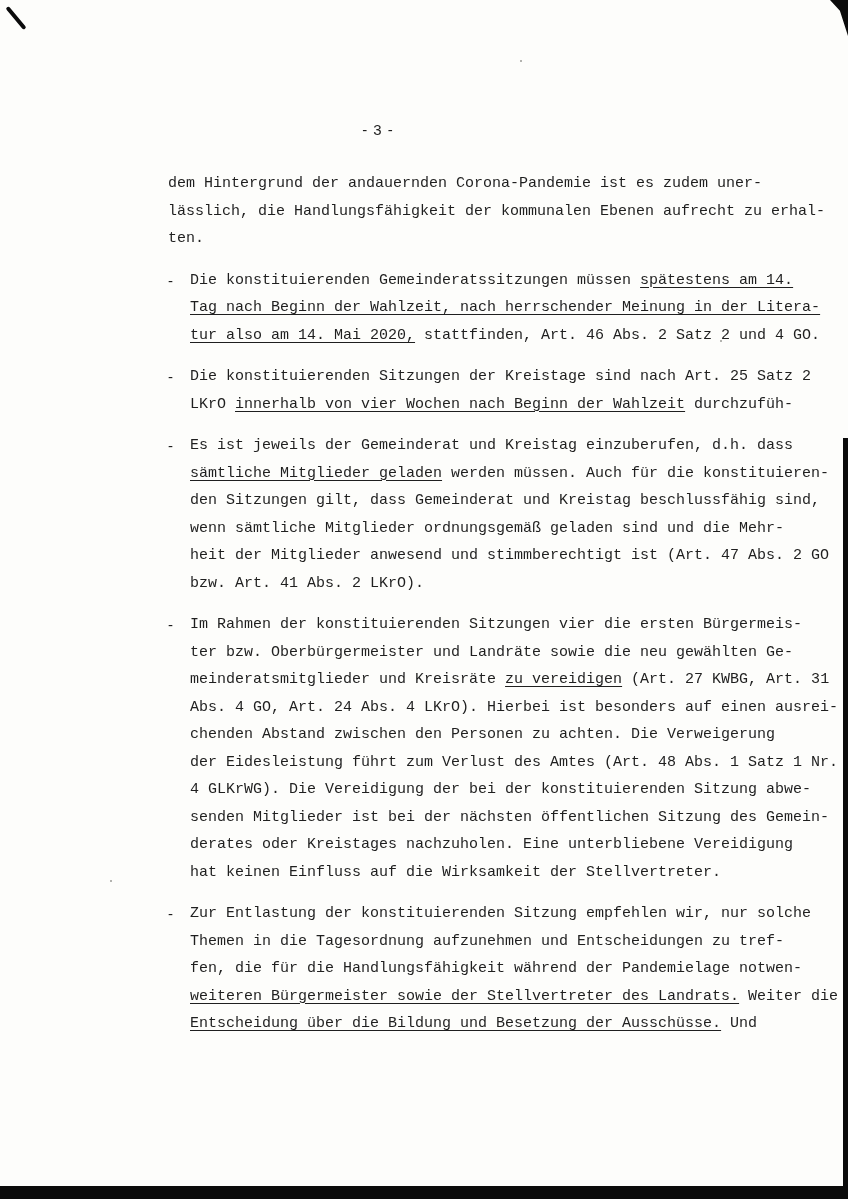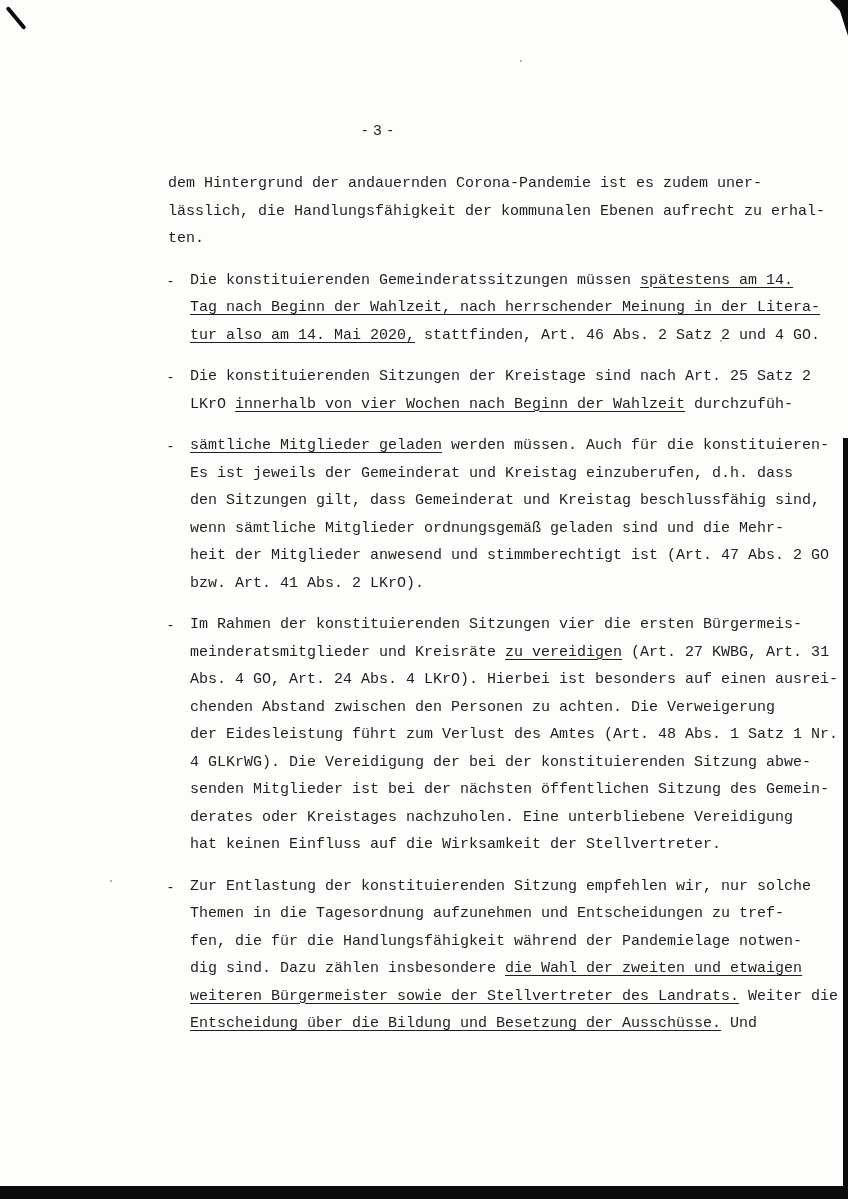--- a/index.html
+++ b/index.html
@@ -93,42 +93,42 @@
         <div class="line"><span class="u">Tag nach Beginn der Wahlzeit, nach herrschender Meinung in der Litera-</span></div>
         <div class="line"><span class="u">tur also am 14. Mai 2020,</span><span> stattfinden, Art. 46 Abs. 2 Satz 2 und 4 GO.</span></div>
       </div>
       <div class="block bullet">
         <span class="marker">-</span>
         <div class="line"><span>Die konstituierenden Sitzungen der Kreistage sind nach Art. 25 Satz 2</span></div>
         <div class="line"><span>LKrO </span><span class="u">innerhalb von vier Wochen nach Beginn der Wahlzeit</span><span> durchzufüh-</span></div>
       </div>
       <div class="block bullet">
         <span class="marker">-</span>
+        <div class="line"><span>Es ist jeweils der Gemeinderat und Kreistag einzuberufen, d.h. dass</span></div>
         <div class="line"><span class="u">sämtliche Mitglieder geladen</span><span> werden müssen. Auch für die konstituieren-</span></div>
-        <div class="line"><span>Es ist jeweils der Gemeinderat und Kreistag einzuberufen, d.h. dass</span></div>
         <div class="line"><span>den Sitzungen gilt, dass Gemeinderat und Kreistag beschlussfähig sind,</span></div>
         <div class="line"><span>wenn sämtliche Mitglieder ordnungsgemäß geladen sind und die Mehr-</span></div>
         <div class="line"><span>heit der Mitglieder anwesend und stimmberechtigt ist (Art. 47 Abs. 2 GO</span></div>
         <div class="line"><span>bzw. Art. 41 Abs. 2 LKrO).</span></div>
       </div>
       <div class="block bullet">
         <span class="marker">-</span>
         <div class="line"><span>Im Rahmen der konstituierenden Sitzungen vier die ersten Bürgermeis-</span></div>
+        <div class="line"><span>ter bzw. Oberbürgermeister und Landräte sowie die neu gewählten Ge-</span></div>
         <div class="line"><span>meinderatsmitglieder und Kreisräte </span><span class="u">zu vereidigen</span><span> (Art. 27 KWBG, Art. 31</span></div>
         <div class="line"><span>Abs. 4 GO, Art. 24 Abs. 4 LKrO). Hierbei ist besonders auf einen ausrei-</span></div>
         <div class="line"><span>chenden Abstand zwischen den Personen zu achten. Die Verweigerung</span></div>
         <div class="line"><span>der Eidesleistung führt zum Verlust des Amtes (Art. 48 Abs. 1 Satz 1 Nr.</span></div>
         <div class="line"><span>4 GLKrWG). Die Vereidigung der bei der konstituierenden Sitzung abwe-</span></div>
         <div class="line"><span>senden Mitglieder ist bei der nächsten öffentlichen Sitzung des Gemein-</span></div>
         <div class="line"><span>derates oder Kreistages nachzuholen. Eine unterbliebene Vereidigung</span></div>
         <div class="line"><span>hat keinen Einfluss auf die Wirksamkeit der Stellvertreter.</span></div>
       </div>
       <div class="block bullet">
         <span class="marker">-</span>
         <div class="line"><span>Zur Entlastung der konstituierenden Sitzung empfehlen wir, nur solche</span></div>
         <div class="line"><span>Themen in die Tagesordnung aufzunehmen und Entscheidungen zu tref-</span></div>
         <div class="line"><span>fen, die für die Handlungsfähigkeit während der Pandemielage notwen-</span></div>
-        <div class="line"><span>dig sind. Dazu zählen insbesondere </span><span class="u">die Wahl der zweiten und etwaigen</span></div>
         <div class="line"><span class="u">weiteren Bürgermeister sowie der Stellvertreter des Landrats.</span><span> Weiter die</span></div>
         <div class="line"><span class="u">Entscheidung über die Bildung und Besetzung der Ausschüsse.</span><span> Und</span></div>
       </div>
     </div>
 </div>
 
 </body></html>

